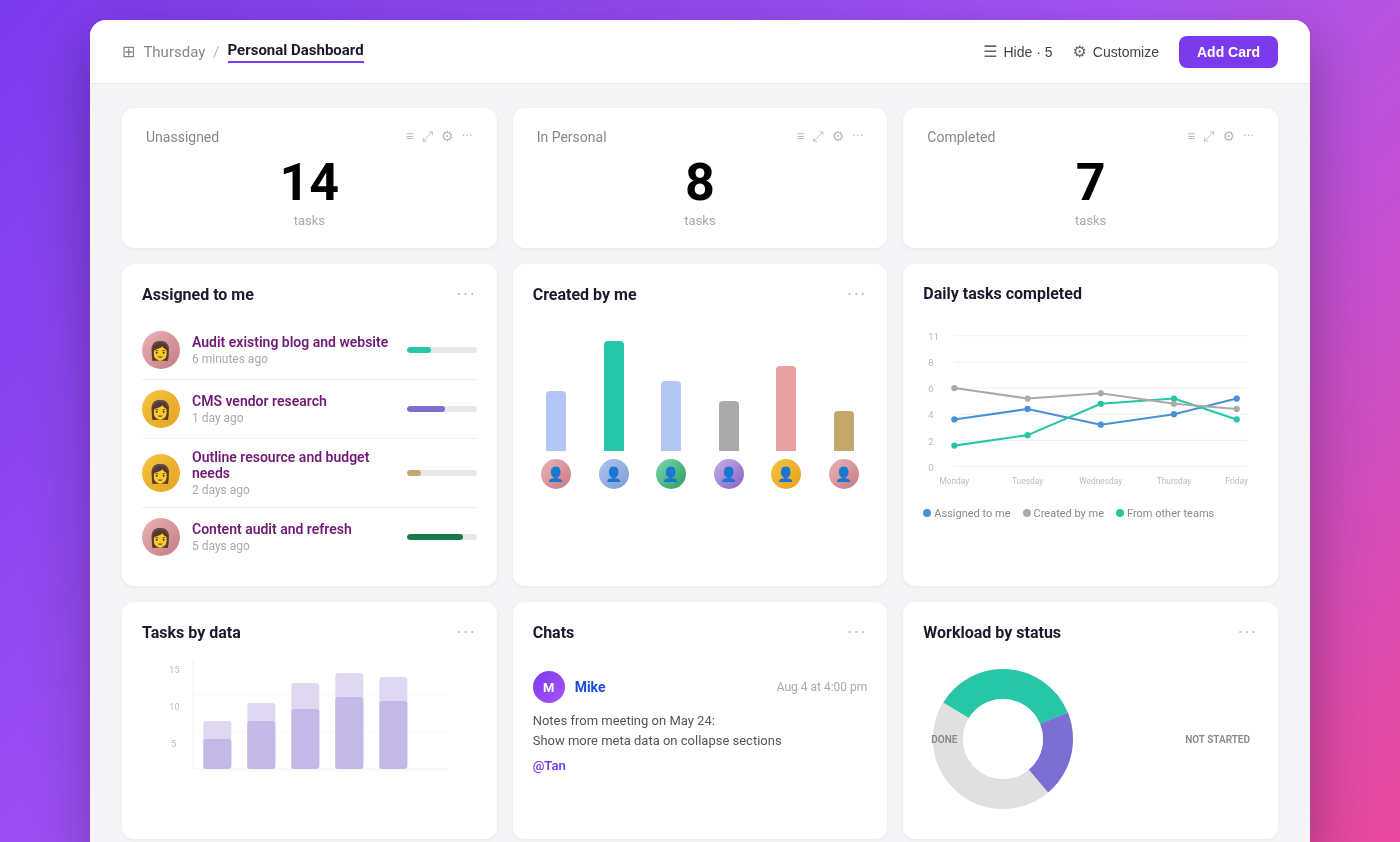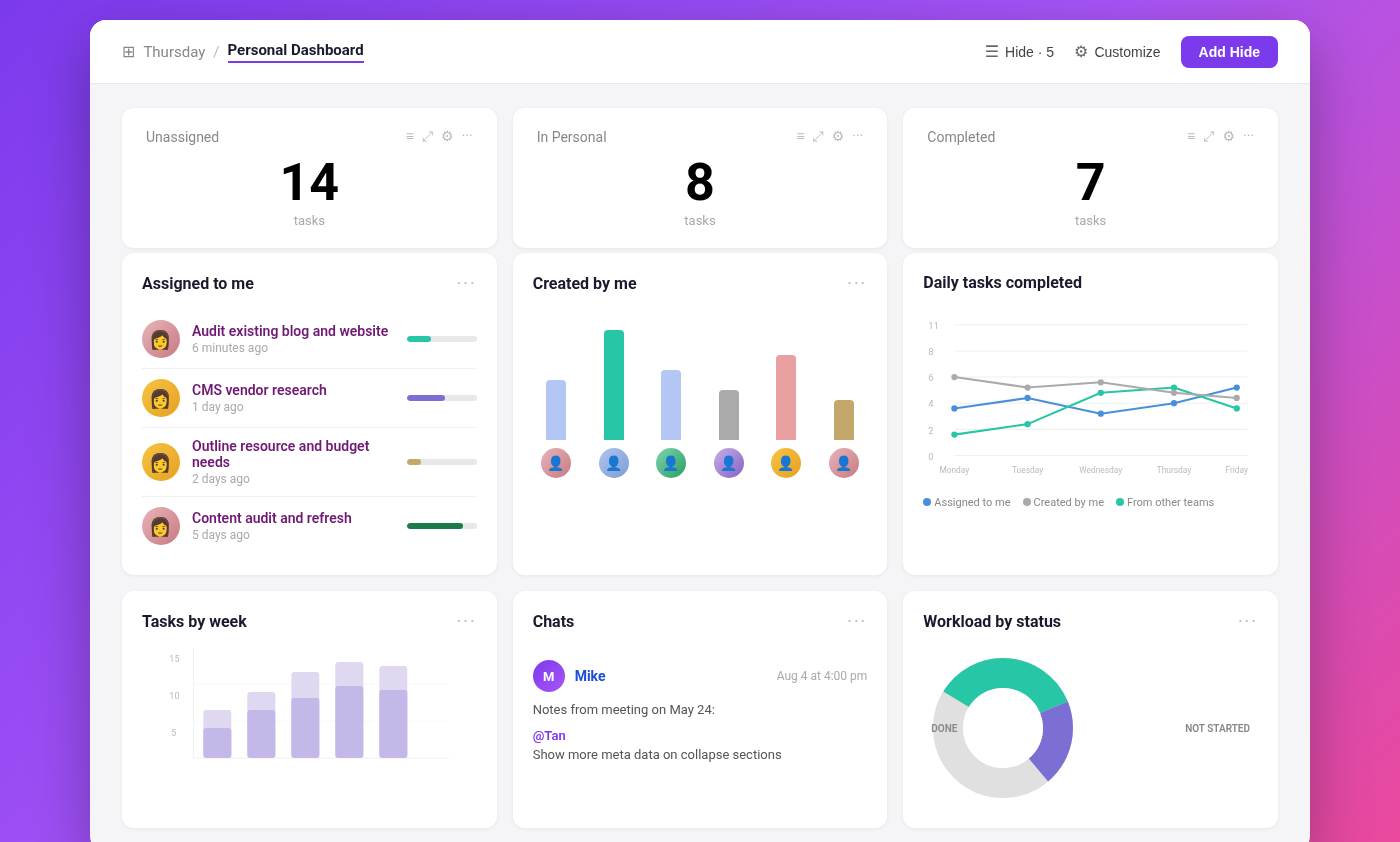--- a/index.html
+++ b/index.html
@@ -81,21 +81,21 @@
     }
     
     .main {
       padding: 24px 32px;
     }
     
     .stat-row {
       display: grid;
       grid-template-columns: 1fr 1fr 1fr;
       gap: 16px;
-      margin-bottom: 5px;
+      margin-bottom: 16px;
     }
     .stat-card {
       background: #fff;
       border-radius: 12px;
       padding: 20px 24px;
       box-shadow: 0 1px 4px rgba(0,0,0,0.06);
     }
     .stat-card-header {
       display: flex;
       align-items: center;
@@ -243,21 +243,21 @@
     </div>
     <div class="header-actions">
       <button class="header-btn">
         <span class="icon">☰</span>
         <span>Hide · 5</span>
       </button>
       <button class="header-btn">
         <span class="icon">⚙</span>
         <span>Customize</span>
       </button>
-      <button class="add-card-btn">Add Hide</button>
+      <button class="add-card-btn">Add Card</button>
     </div>
   </div>
 
   <div class="main">
 
     <div class="stat-row">
       <div class="stat-card">
         <div class="stat-card-header">
           <span class="stat-label">Unassigned</span>
           <div class="stat-card-icons">
@@ -461,21 +461,21 @@
     <span><span style="display:inline-block;width:8px;height:8px;border-radius:50%;background:#26c6a6;margin-right:3px;"></span>From other teams</span>
   </div>
 </div>
       </div>
     </div>
 
     <div class="bottom-grid">
 
       <div class="card">
         <div class="card-header">
-          <span class="card-title">Tasks by week</span>
+          <span class="card-title">Tasks by data</span>
           <span class="card-menu">···</span>
         </div>
         <div id="week-chart" style="height:140px;">
   <svg width="100%" height="130" viewBox="0 0 280 130">
     <line x1="24" y1="0" x2="24" y2="110" stroke="#f0f0f0" stroke-width="1"></line>
     <line x1="24" y1="110" x2="280" y2="110" stroke="#f0f0f0" stroke-width="1"></line>
     <line x1="24" y1="73" x2="280" y2="73" stroke="#f0f0f0" stroke-width="0.5"></line>
     <line x1="24" y1="36" x2="280" y2="36" stroke="#f0f0f0" stroke-width="0.5"></line>
     <text x="0" y="14" font-size="9" fill="#bbb">15</text>
     <text x="0" y="51" font-size="9" fill="#bbb">10</text>
@@ -502,22 +502,22 @@
         </div>
         <div id="chat-list">
             <div class="chat-message">
     <div class="chat-header">
       <div class="chat-avatar">M</div>
       <span class="chat-name">Mike</span>
       <span class="chat-time">Aug 4 at 4:00 pm</span>
     </div>
     <div class="chat-body">
       <div>Notes from meeting on May 24:</div>
-                <div style="margin-top:6px;"><span class="chat-tag">@Tan</span></div>
-      <div>Show more meta data on collapse sections</div>
+                <div>Show more meta data on collapse sections</div>
+      <div style="margin-top:6px;"><span class="chat-tag">@Tan</span></div>
     </div>
   </div>
           </div>
       </div>
 
       <div class="card">
         <div class="card-header">
           <span class="card-title">Workload by status</span>
           <span class="card-menu">···</span>
         </div>

